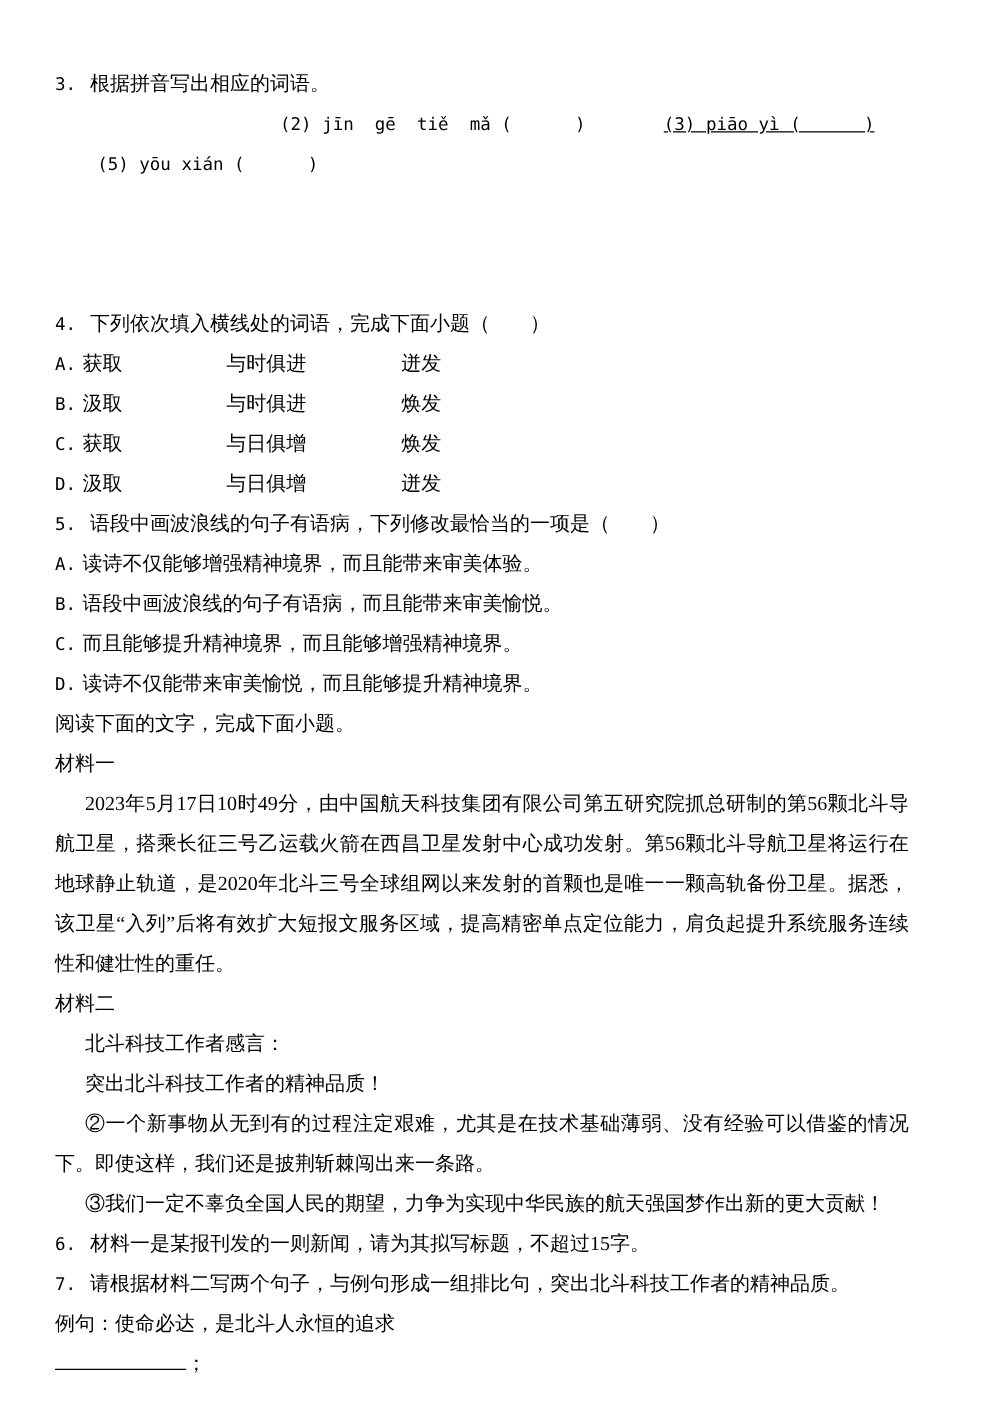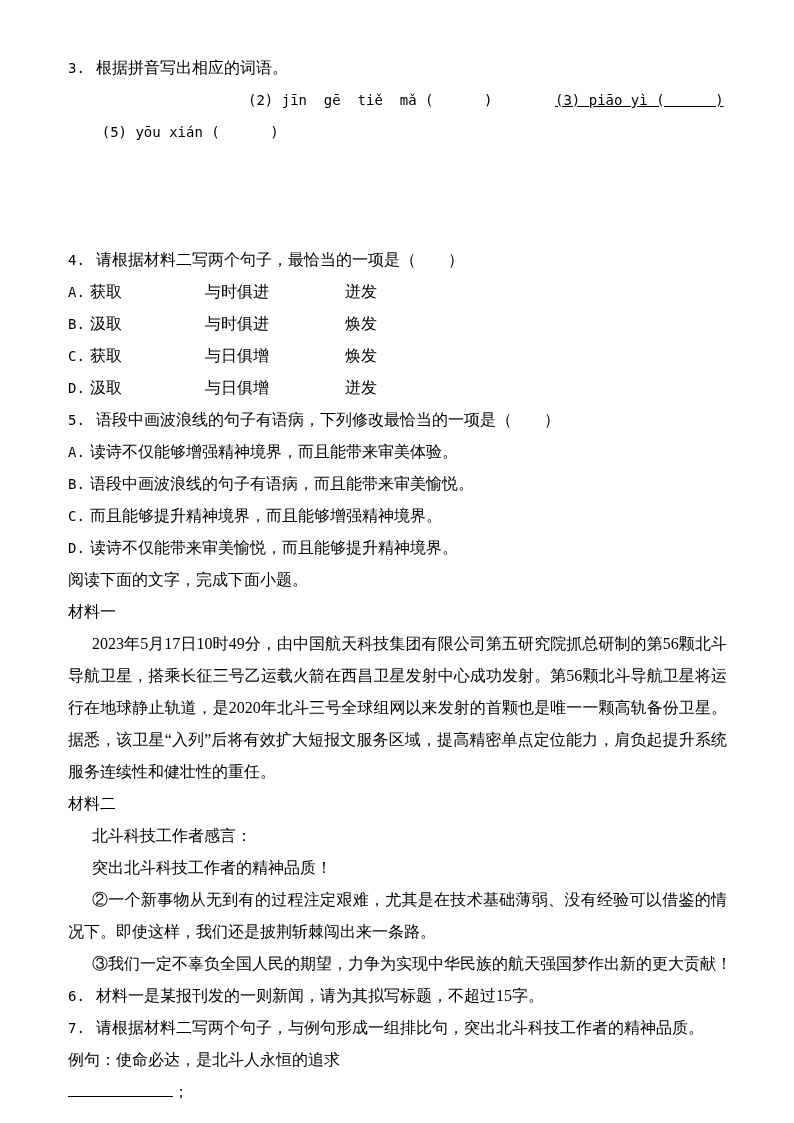--- a/index.html
+++ b/index.html
@@ -12,21 +12,21 @@
     height: 1123px;
     overflow: hidden;
     font-family: "Liberation Serif", serif;
     font-size: 16px;
     color: #000000;
   }
   .page {
     box-sizing: border-box;
     width: 794px;
     height: 1123px;
-    padding: 52px 67px 0 68px;
+    padding: 52px 67px 0 44px;
   }
   .line {
     line-height: 32px;
     min-height: 32px;
     white-space: nowrap;
   }
   .flow {
     line-height: 32px;
     white-space: normal;
     text-align: justify;
@@ -77,21 +77,21 @@
   </div>
 
   <div class="line pinyin-line mono">
     <span>(5) yōu xián (      )</span>
     <span class="py-item2">(2) jīn  gē  tiě  mǎ (      )</span>
     <span class="py-item3">(3) piāo yì (      )</span>
   </div>
 
   <div class="line">
     <span class="qnum">4.</span>
-    <span>请根据材料二写两个句子，最恰当的一项是（　　）</span>
+    <span>下列依次填入横线处的词语，完成下面小题（　　）</span>
   </div>
 
   <div class="line opt4">
     <span class="letter mono">A.</span>
     <span class="w1">获取</span>
     <span class="w2">与时俱进</span>
     <span class="w3">迸发</span>
   </div>
   <div class="line opt4">
     <span class="letter mono">B.</span>

